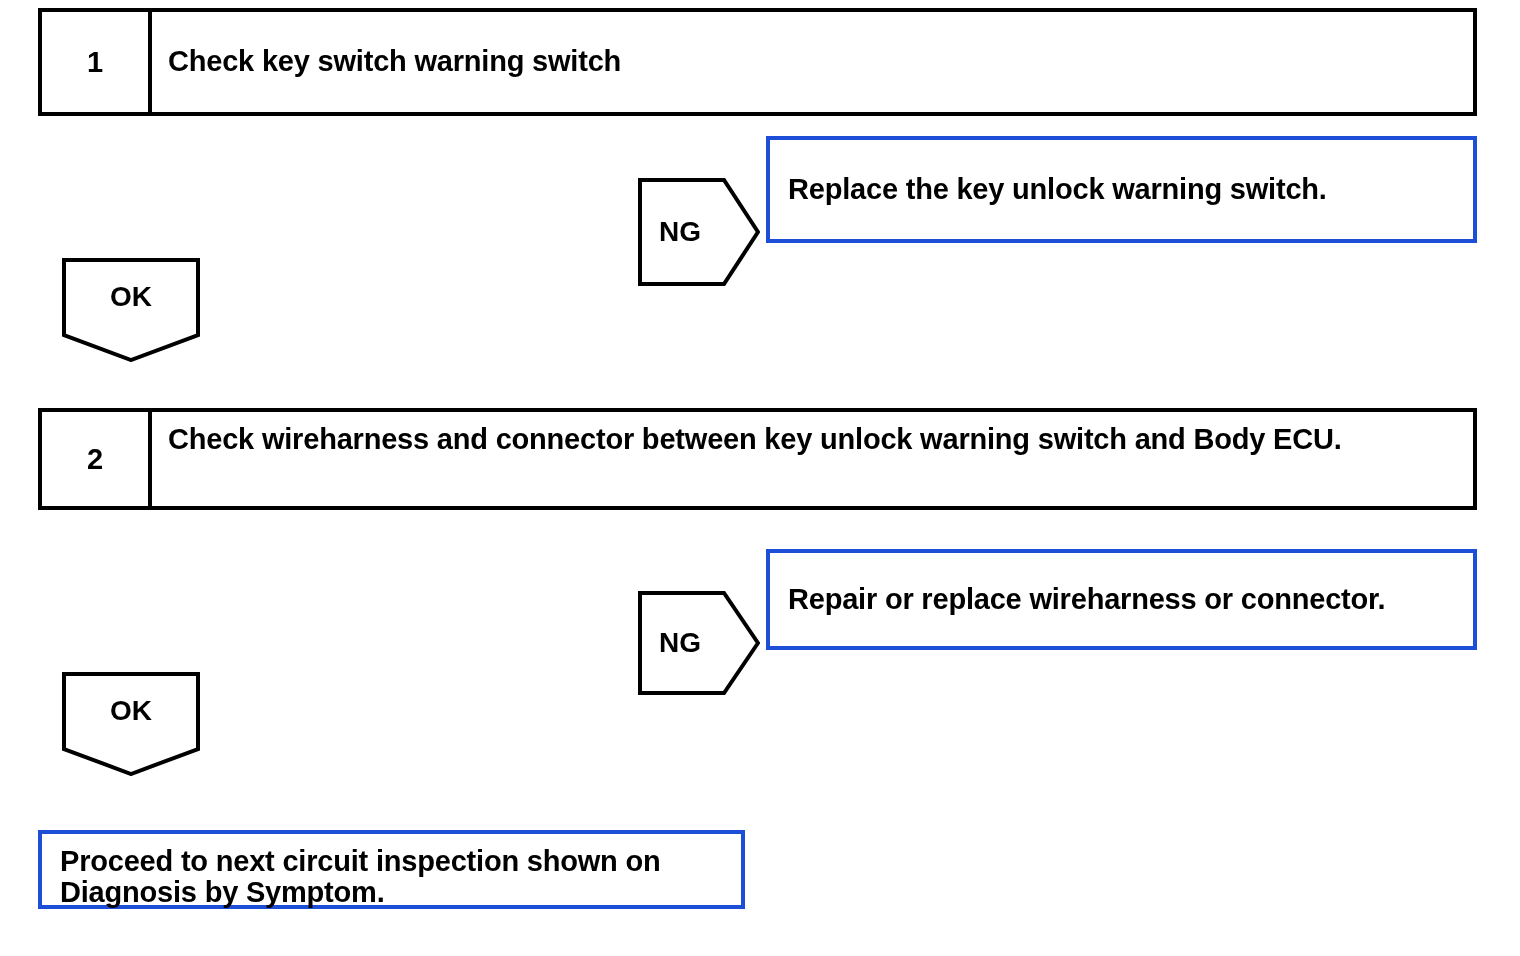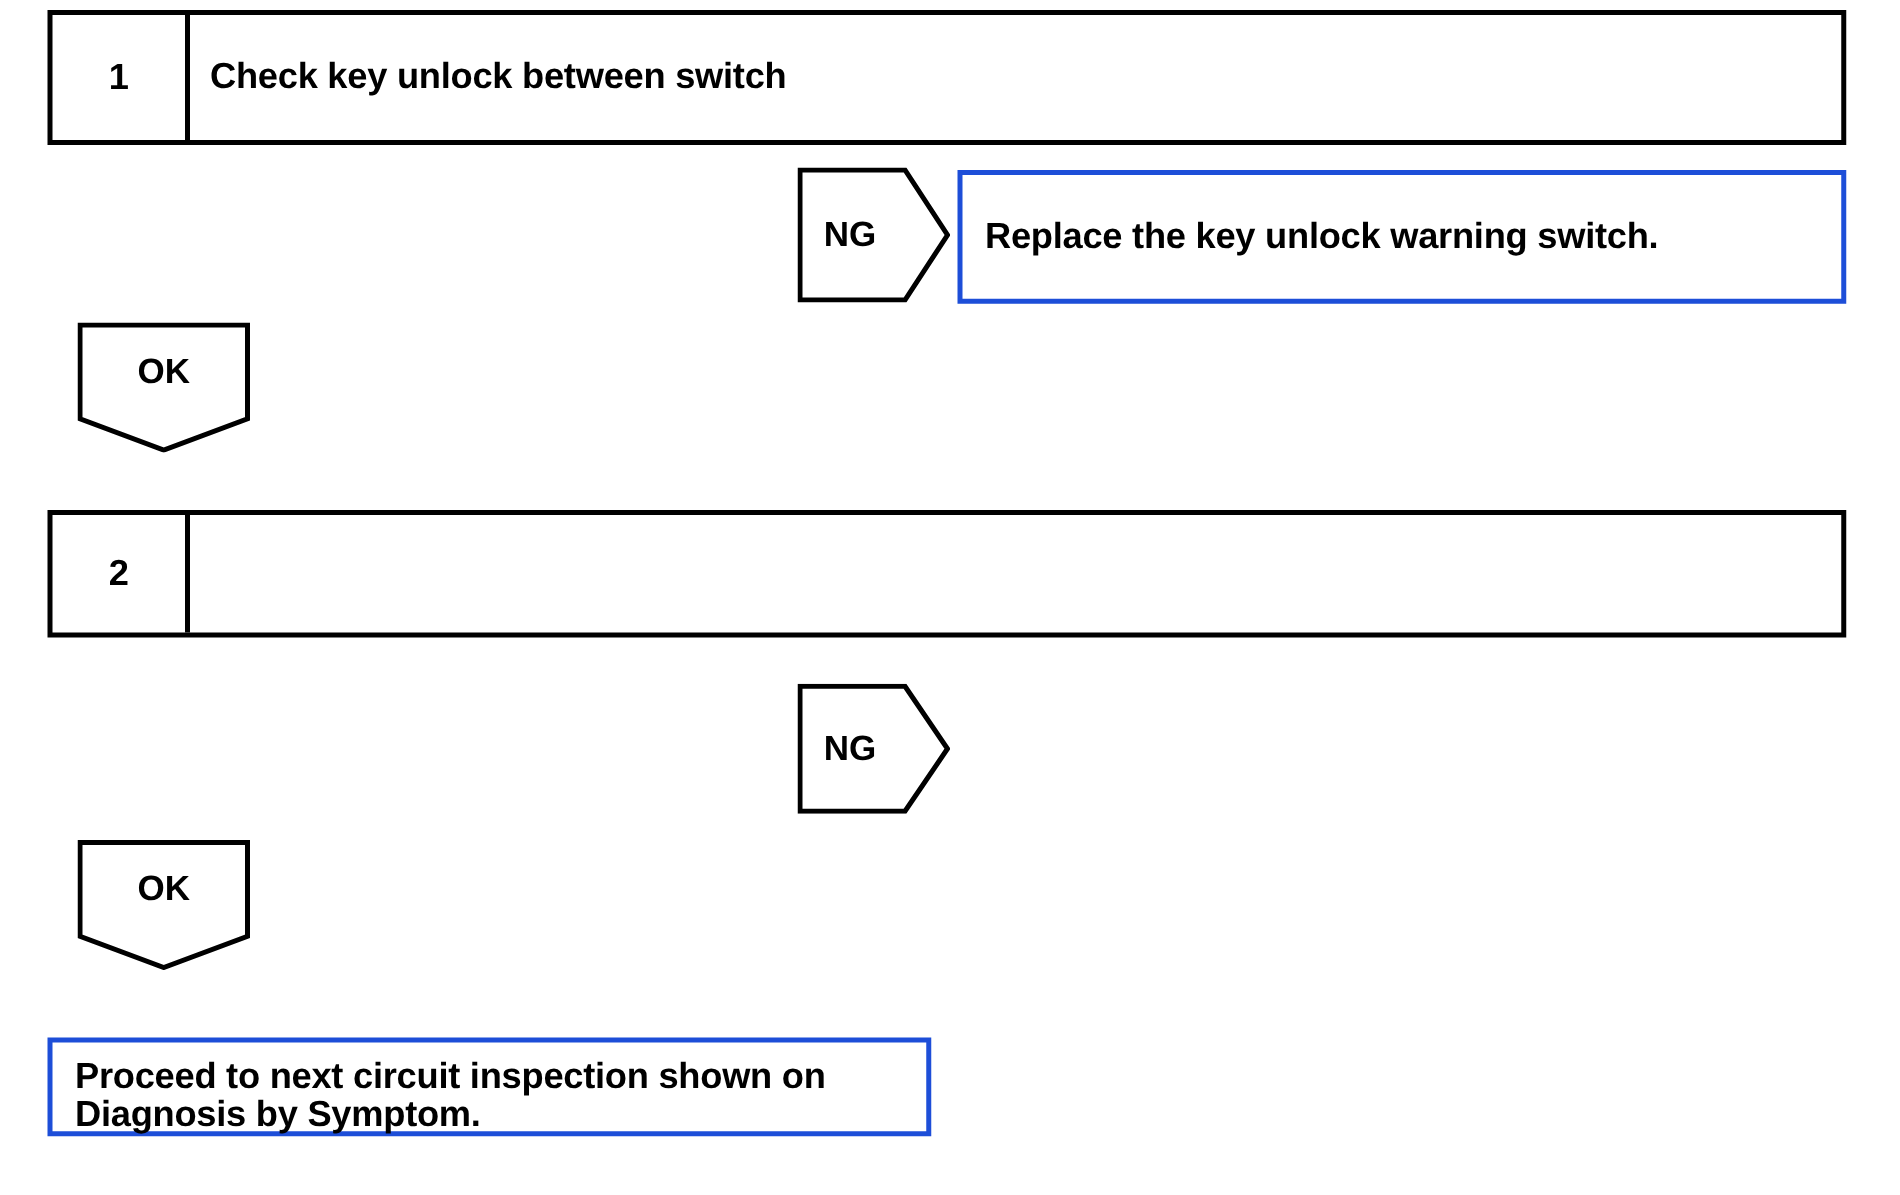--- a/index.html
+++ b/index.html
@@ -73,20 +73,21 @@
   }
   .result-box.top-align {
     align-items: flex-start;
     padding-top: 12px;
     white-space: pre-line;
   }
 
   
   .ng-shape {
     position: absolute;
+    margin-top: 44px;
   }
   .ng-shape svg {
     display: block;
     width: 100%;
     height: 100%;
   }
   .ng-label {
     position: absolute;
     left: 0;
     top: 0;
@@ -126,50 +127,52 @@
     letter-spacing: 0px;
   }
 </style>
 </head>
 <body>
 
 <div id="page">
 
   <div class="step-box" style="left:38px; top:8px; width:1439px; height:108px;">
     <div class="step-num">1</div>
-    <div class="step-text centered">Check key unlock between switch</div>
+    <div class="step-text centered">Check key switch warning switch</div>
   </div>
 
   <div class="ng-shape" style="left:638px; top:134px; width:122px; height:108px;">
     <svg viewBox="0 0 122 108" preserveAspectRatio="none" aria-hidden="true">
       <polygon points="2,2 86,2 120,54 86,106 2,106" fill="#ffffff" stroke="#000000" stroke-width="4" stroke-linejoin="miter"></polygon>
     </svg>
     <div class="ng-label">NG</div>
   </div>
 
   <div class="result-box" style="left:766px; top:136px; width:711px; height:107px;">Replace the key unlock warning switch.</div>
 
   <div class="ok-shape" style="left:38px; top:258px; width:138px; height:104px;">
     <svg viewBox="0 0 138 104" preserveAspectRatio="none" aria-hidden="true">
       <polygon points="2,2 136,2 136,77 69,102 2,77" fill="#ffffff" stroke="#000000" stroke-width="4" stroke-linejoin="miter"></polygon>
     </svg>
     <div class="ok-label">OK</div>
   </div>
 
   <div class="step-box" style="left:38px; top:408px; width:1439px; height:102px;">
     <div class="step-num">2</div>
+    <div class="step-text">Check wireharness and connector between key unlock warning switch and Body ECU.</div>
   </div>
 
   <div class="ng-shape" style="left:638px; top:547px; width:122px; height:104px;">
     <svg viewBox="0 0 122 104" preserveAspectRatio="none" aria-hidden="true">
       <polygon points="2,2 86,2 120,52 86,102 2,102" fill="#ffffff" stroke="#000000" stroke-width="4" stroke-linejoin="miter"></polygon>
     </svg>
     <div class="ng-label">NG</div>
   </div>
 
+  <div class="result-box" style="left:766px; top:549px; width:711px; height:101px;">Repair or replace wireharness or connector.</div>
 
   <div class="ok-shape" style="left:38px; top:672px; width:138px; height:104px;">
     <svg viewBox="0 0 138 104" preserveAspectRatio="none" aria-hidden="true">
       <polygon points="2,2 136,2 136,77 69,102 2,77" fill="#ffffff" stroke="#000000" stroke-width="4" stroke-linejoin="miter"></polygon>
     </svg>
     <div class="ok-label">OK</div>
   </div>
 
   <div class="result-box top-align" style="left:38px; top:830px; width:707px; height:79px;">Proceed to next circuit inspection shown on
 Diagnosis by Symptom.</div>

